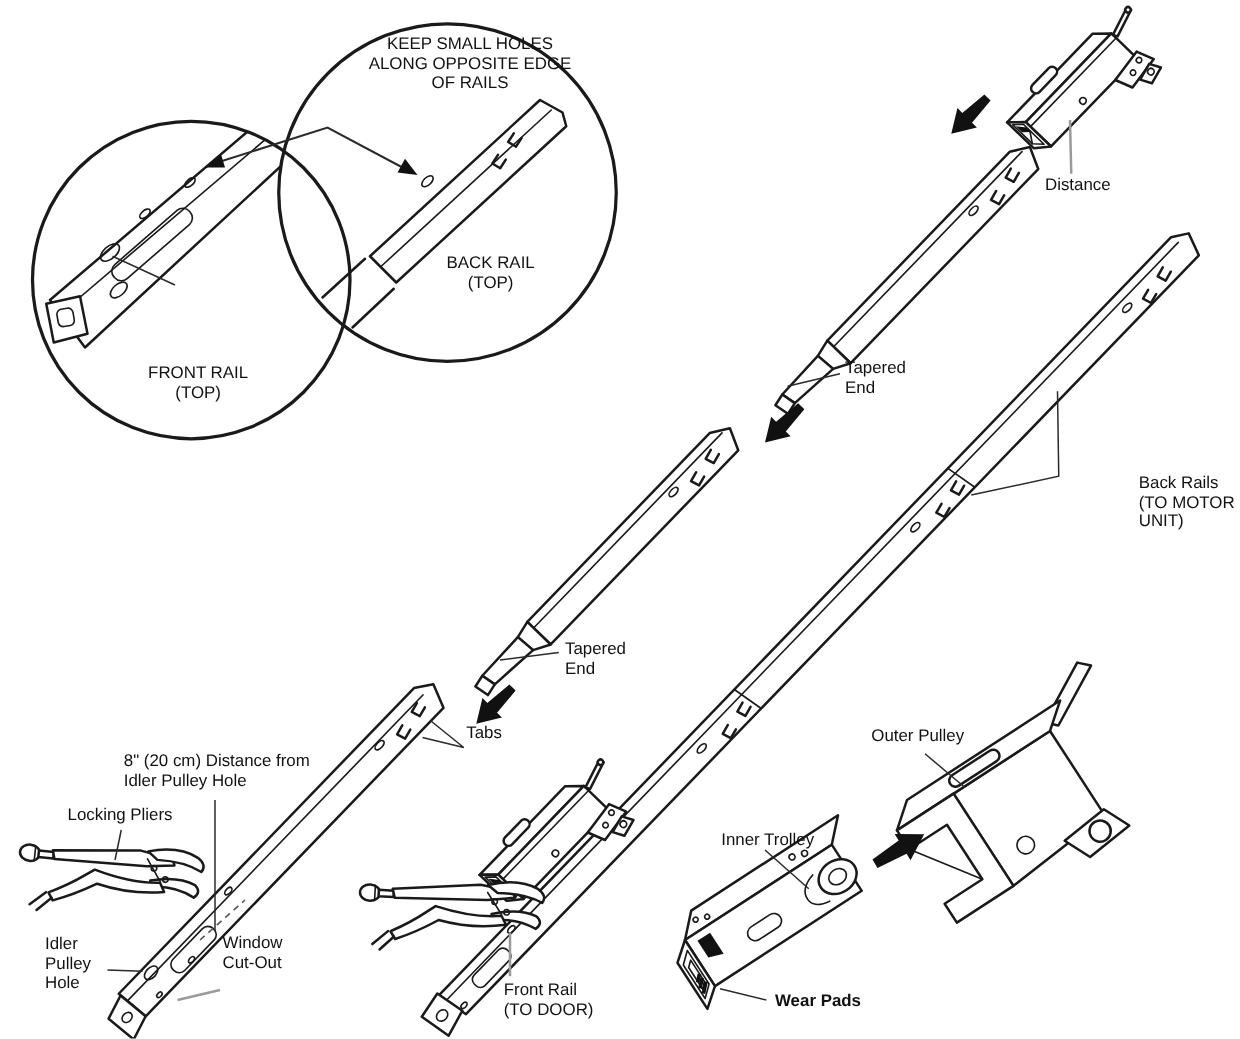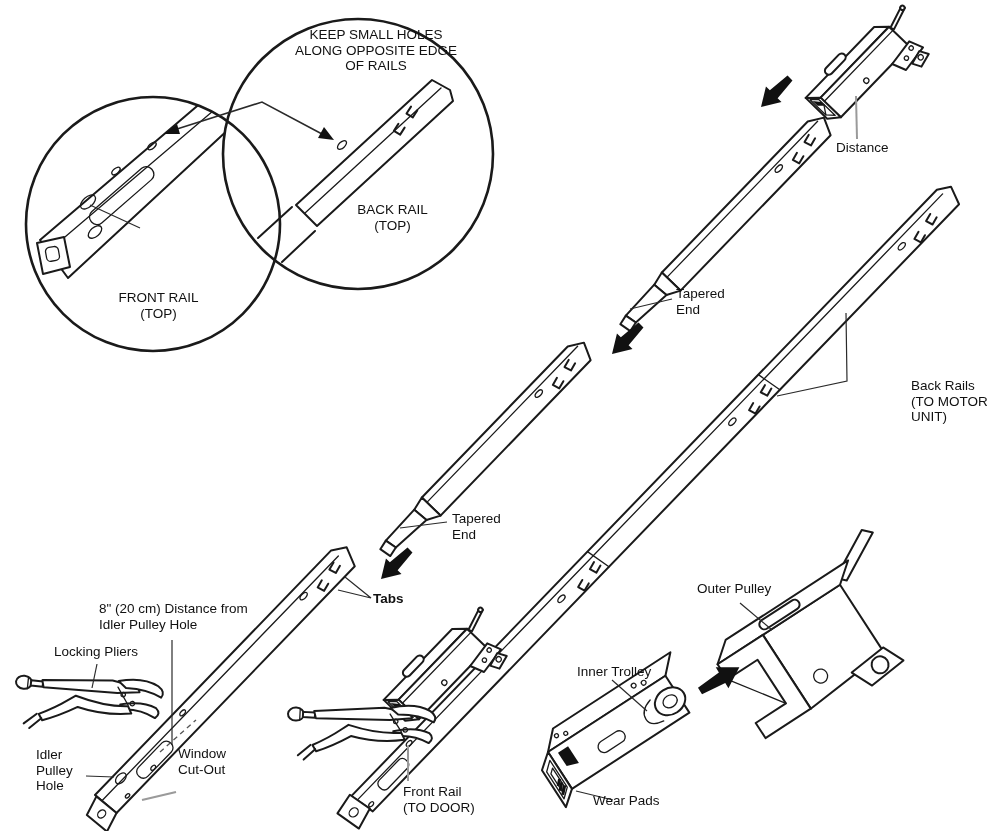--- a/index.html
+++ b/index.html
@@ -232,28 +232,28 @@
 <div class="lbl c b" style="left:96px;top:290px;width:125px;">FRONT RAIL
 (TOP)</div>
 
 <div class="lbl" style="left:836px;top:140px;">Distance</div>
 <div class="lbl" style="left:676px;top:286px;">Tapered
 End</div>
 <div class="lbl b" style="left:879px;top:378px;margin-left:32px;">Back Rails
 (TO MOTOR UNIT)</div>
 <div class="lbl" style="left:452px;top:511px;">Tapered
 End</div>
-<div class="lbl" style="left:373px;top:591px;font-weight:bold;">Tabs</div>
+<div class="lbl" style="left:373px;top:578px;">Tabs</div>
 <div class="lbl" style="left:99px;top:601px;">8" (20 cm) Distance from
 Idler Pulley Hole</div>
 <div class="lbl" style="left:54px;top:644px;">Locking Pliers</div>
 <div class="lbl" style="left:36px;top:747px;">Idler
 Pulley
 Hole</div>
 <div class="lbl" style="left:178px;top:746px;">Window
 Cut-Out</div>
 <div class="lbl b" style="left:403px;top:784px;">Front Rail
 (TO DOOR)</div>
 <div class="lbl" style="left:577px;top:664px;">Inner Trolley</div>
 <div class="lbl" style="left:697px;top:581px;">Outer Pulley</div>
-<div class="lbl" style="left:593px;top:793px;">Wear Pads</div>
+<div class="lbl" style="left:620px;top:793px;font-weight:bold;">Wear Pads</div>
 
 </div>
 
 </body></html>

